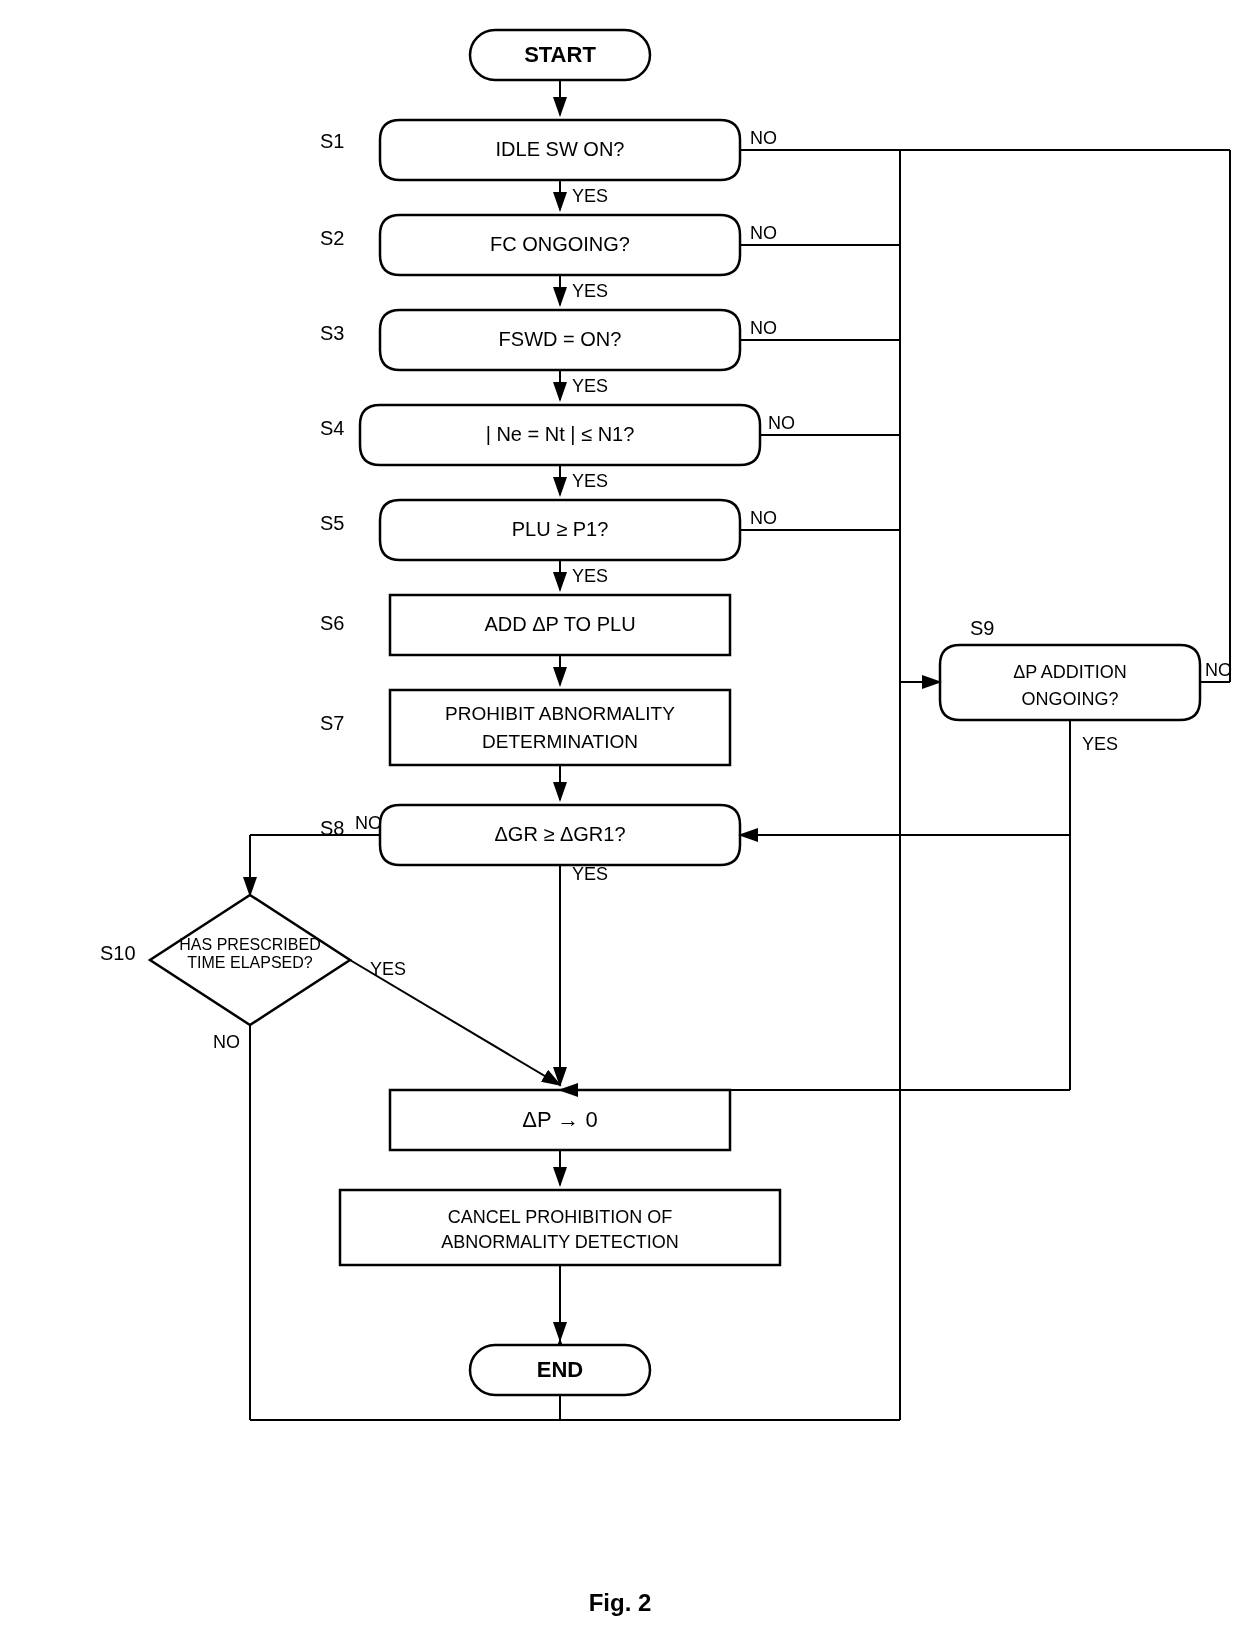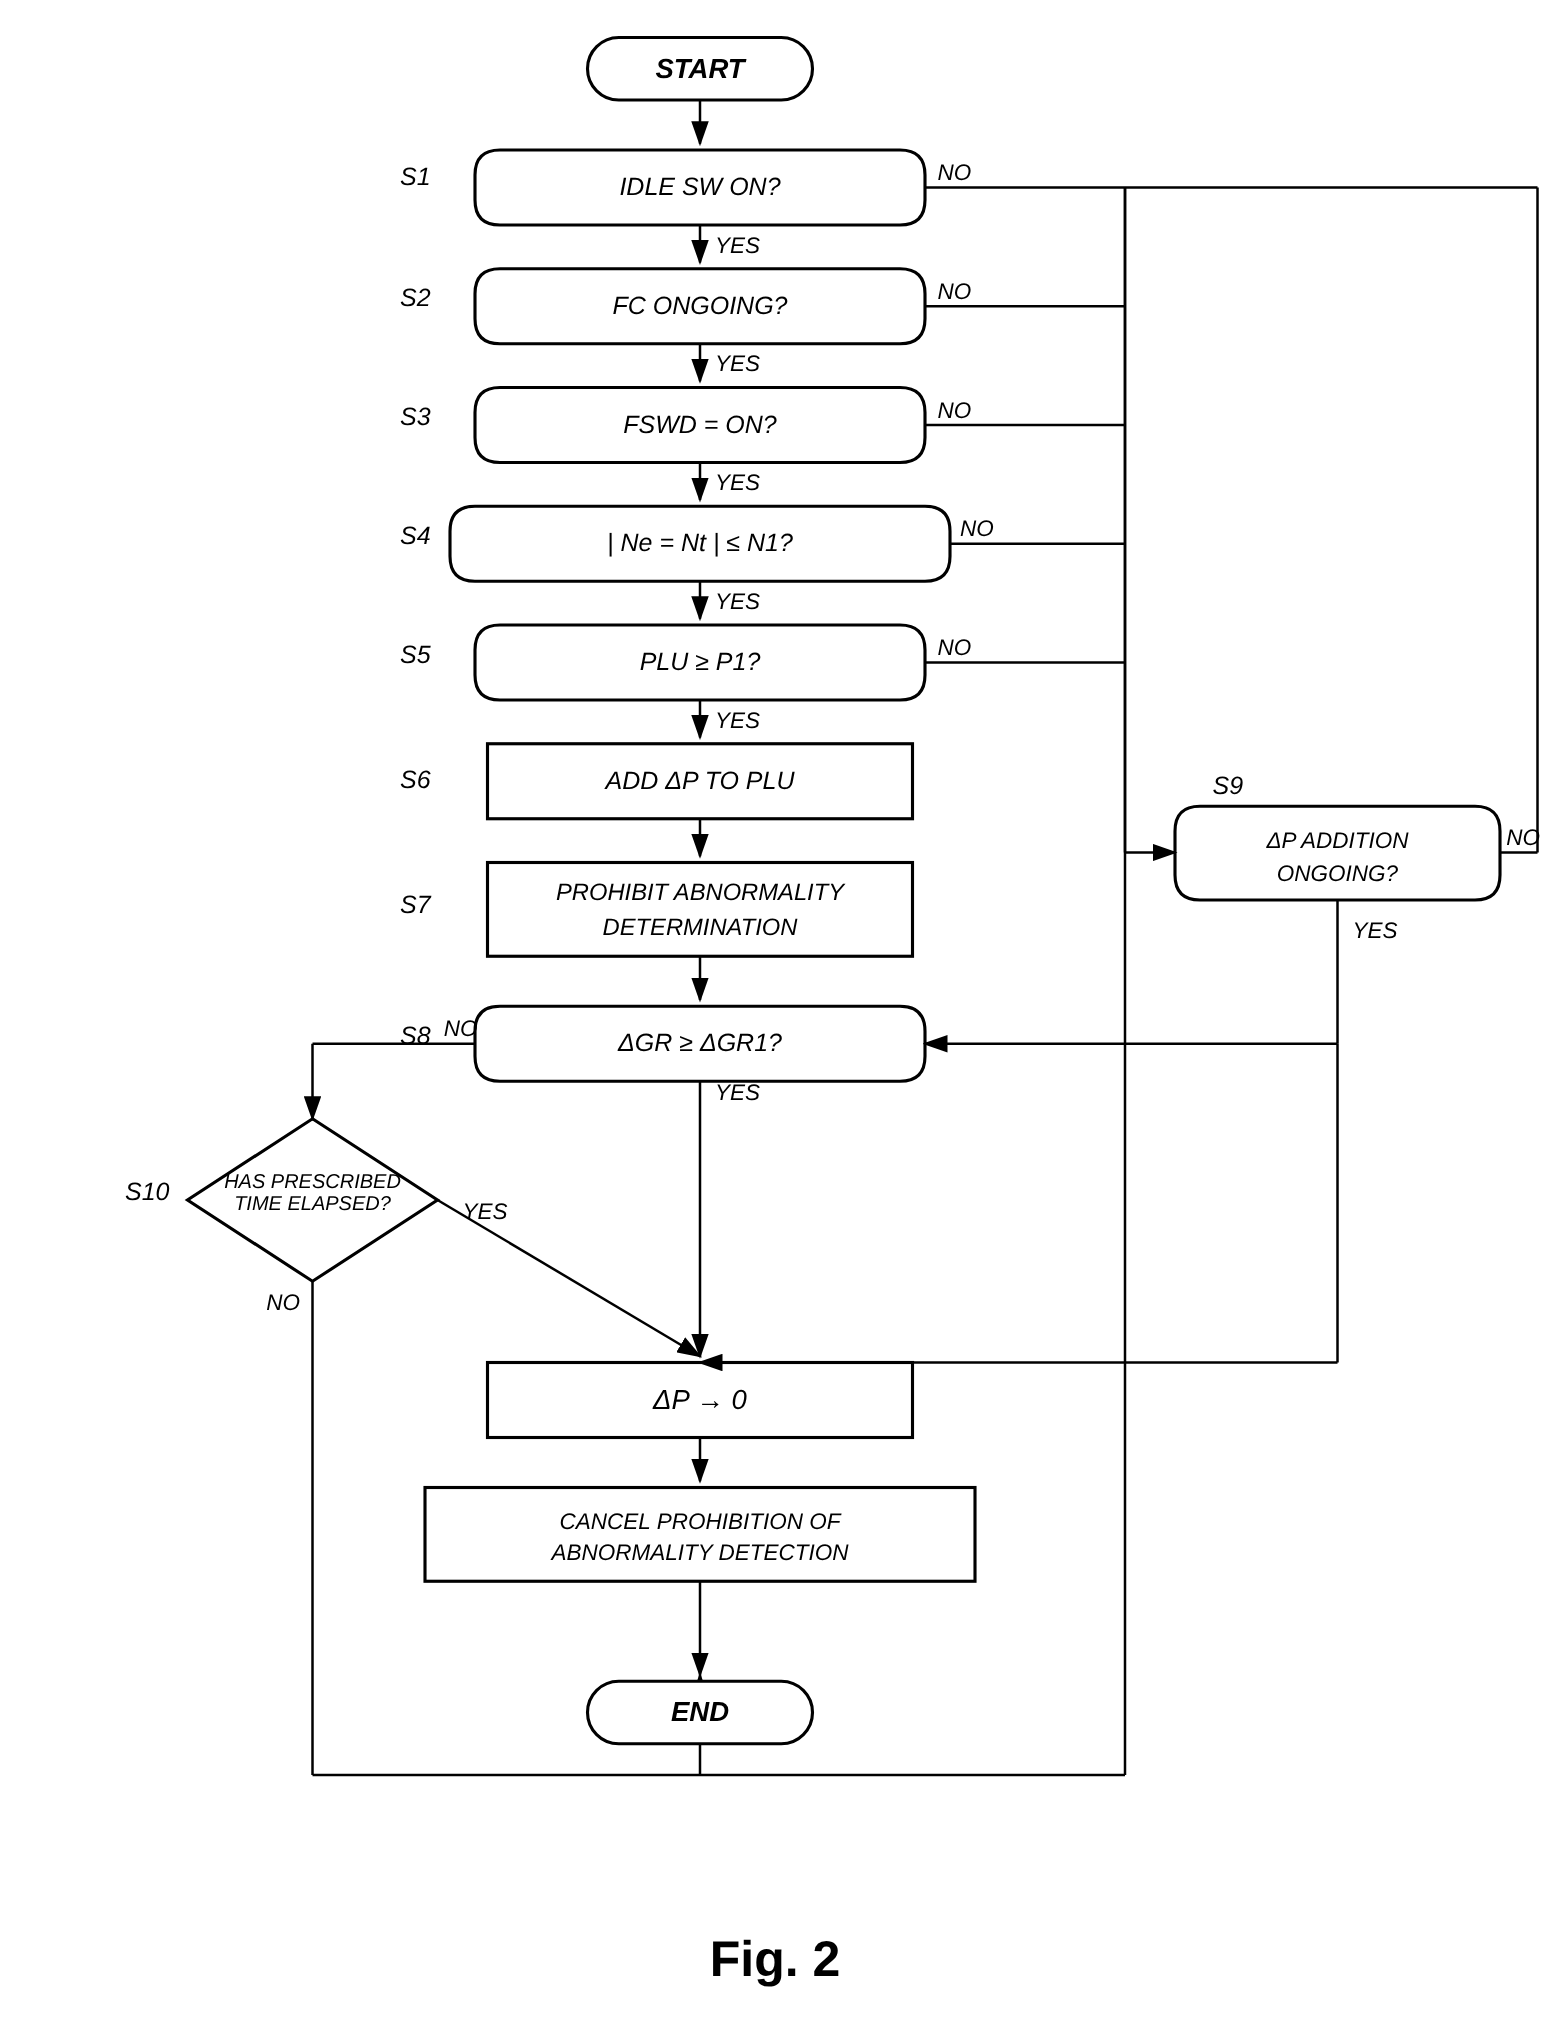--- a/index.html
+++ b/index.html
@@ -8,34 +8,33 @@
       font-family: Arial, sans-serif;
       width: 1240px;
       height: 1625px;
       overflow: hidden;
       position: relative;
     }
     #diagram-container {
       position: relative;
       width: 1240px;
       height: 1540px;
-      font-style: italic;
     }
     svg {
       position: absolute;
       top: 0; left: 0;
       width: 1240px;
       height: 1540px;
     }
     .fig-caption {
       position: absolute;
-      bottom: 34px;
+      bottom: 8px;
       left: 0; right: 0;
       text-align: center;
-      font-size: 40px;
+      font-size: 24px;
       font-weight: bold;
     }
   </style>
 </head>
 <body>
 
 <div id="diagram-container">
   <svg viewBox="0 0 1240 1540" xmlns="http://www.w3.org/2000/svg">
 
     <defs>

